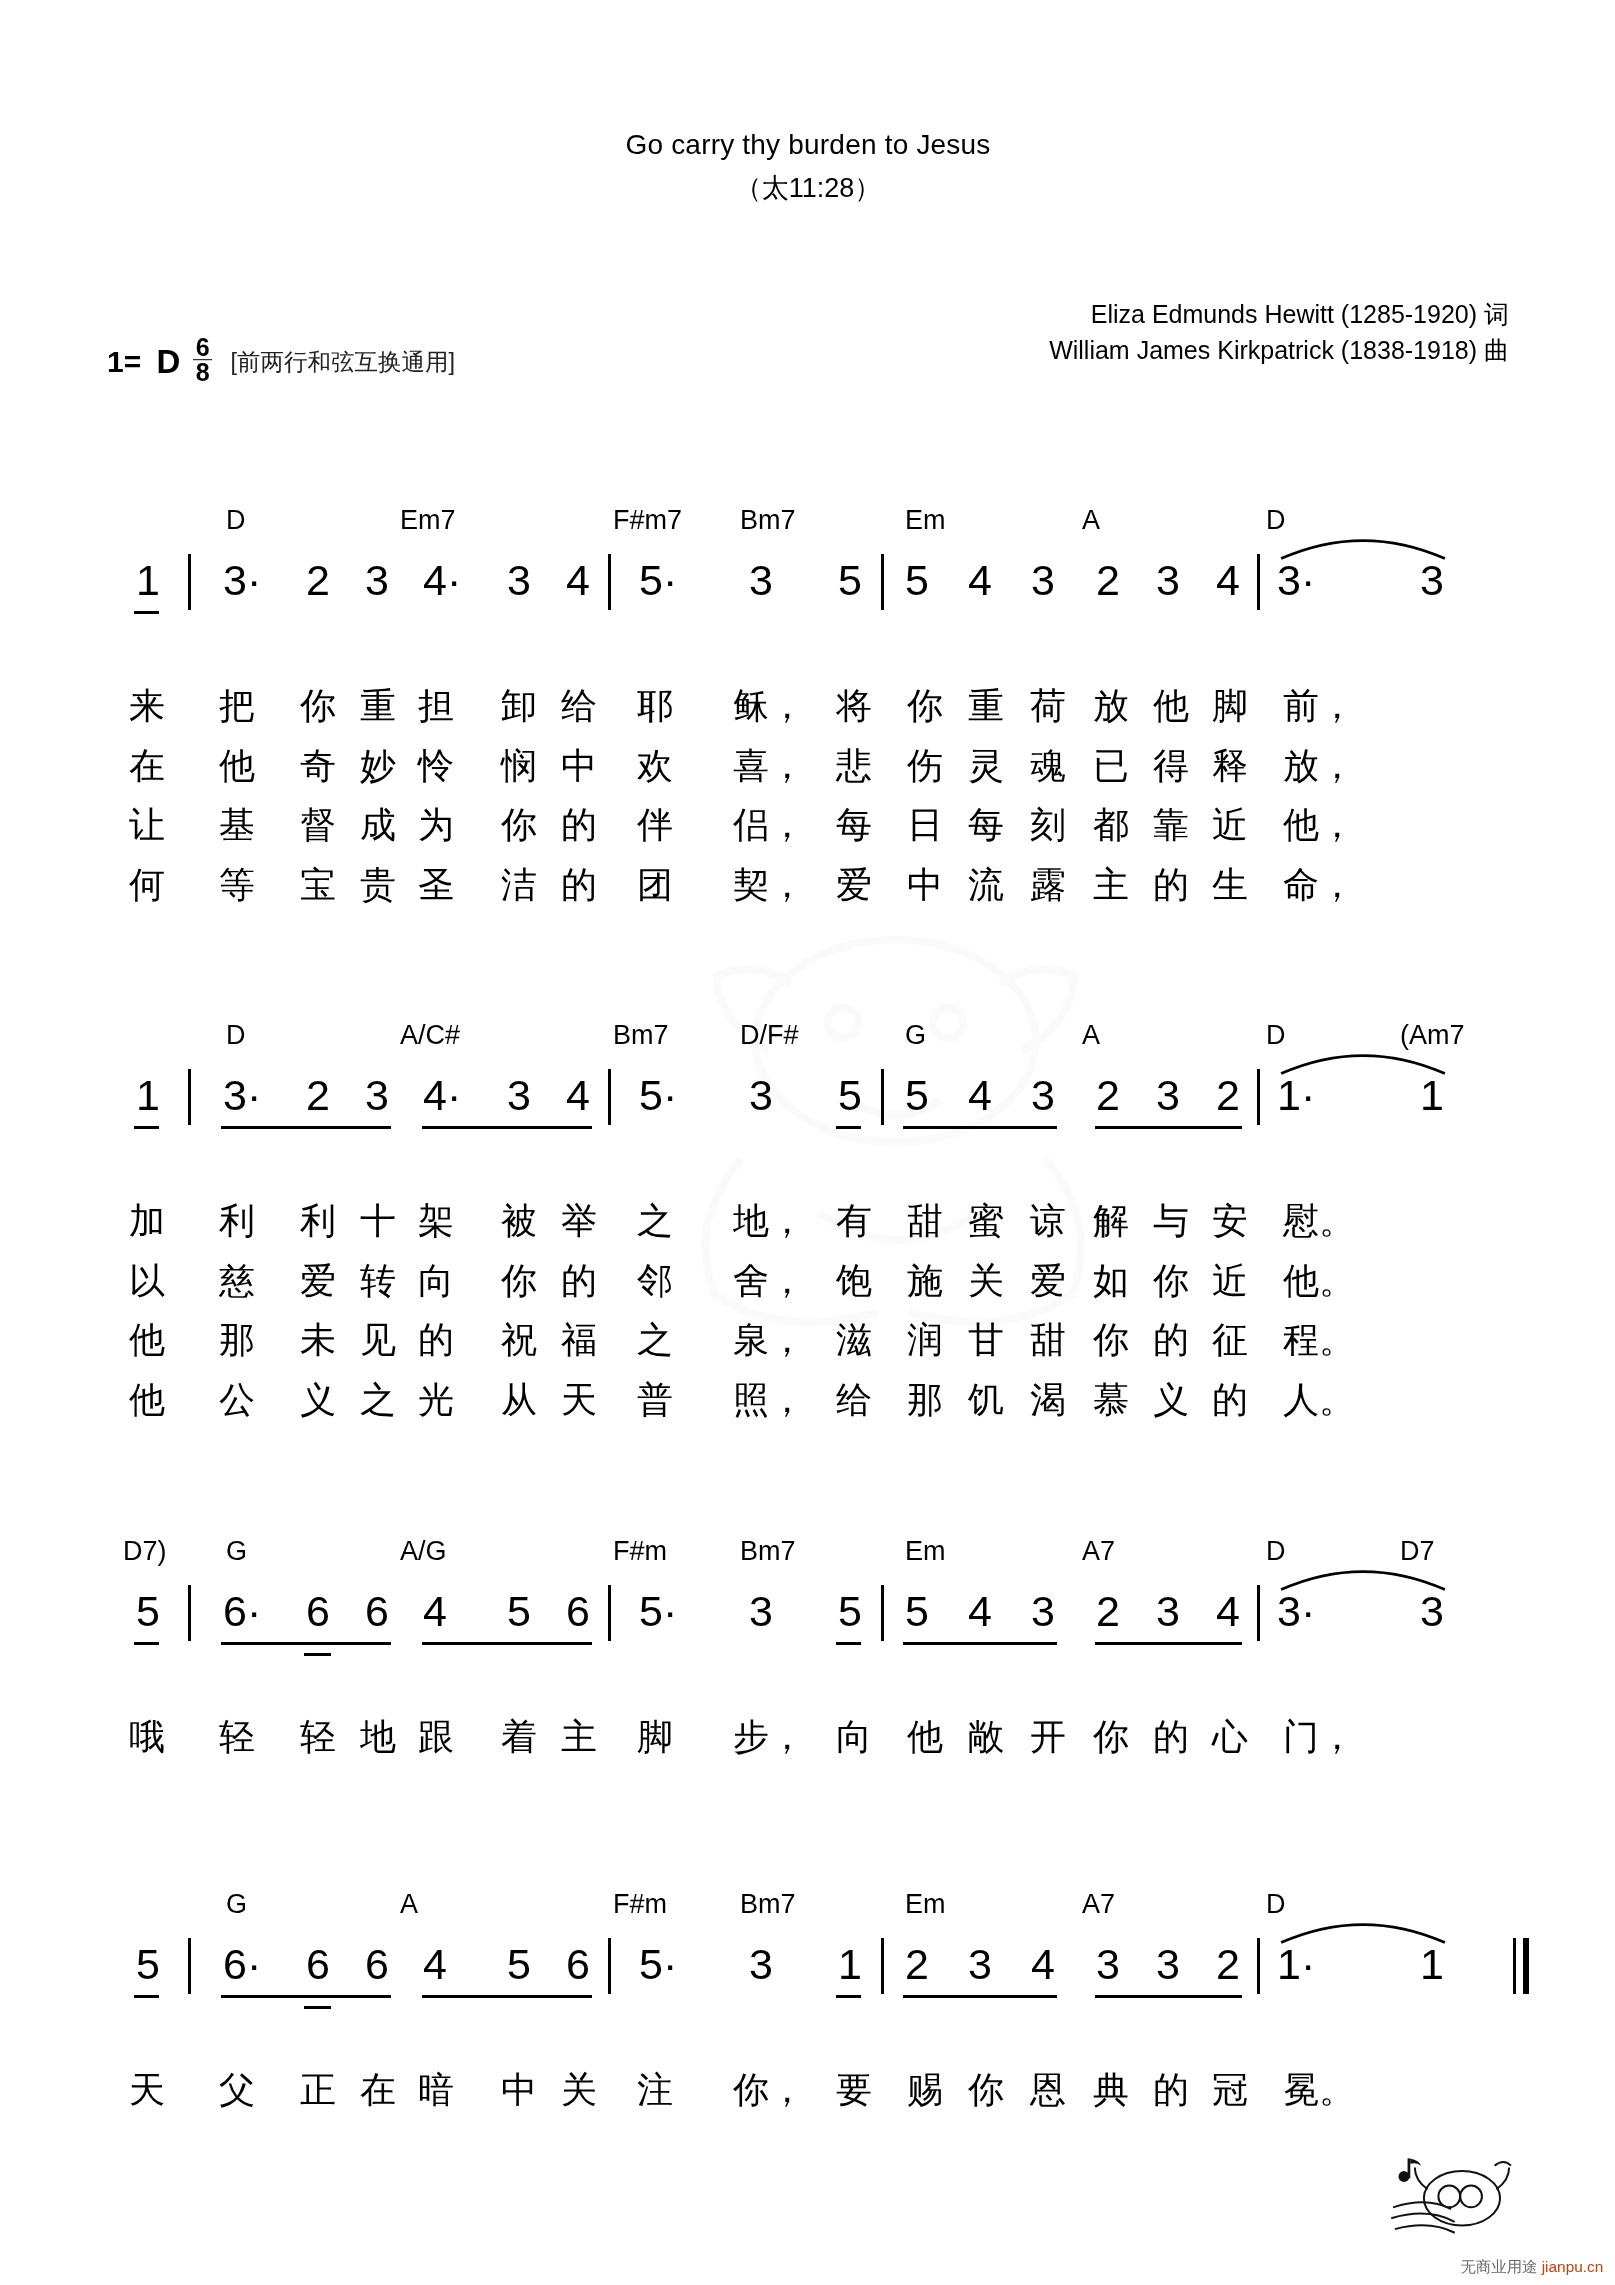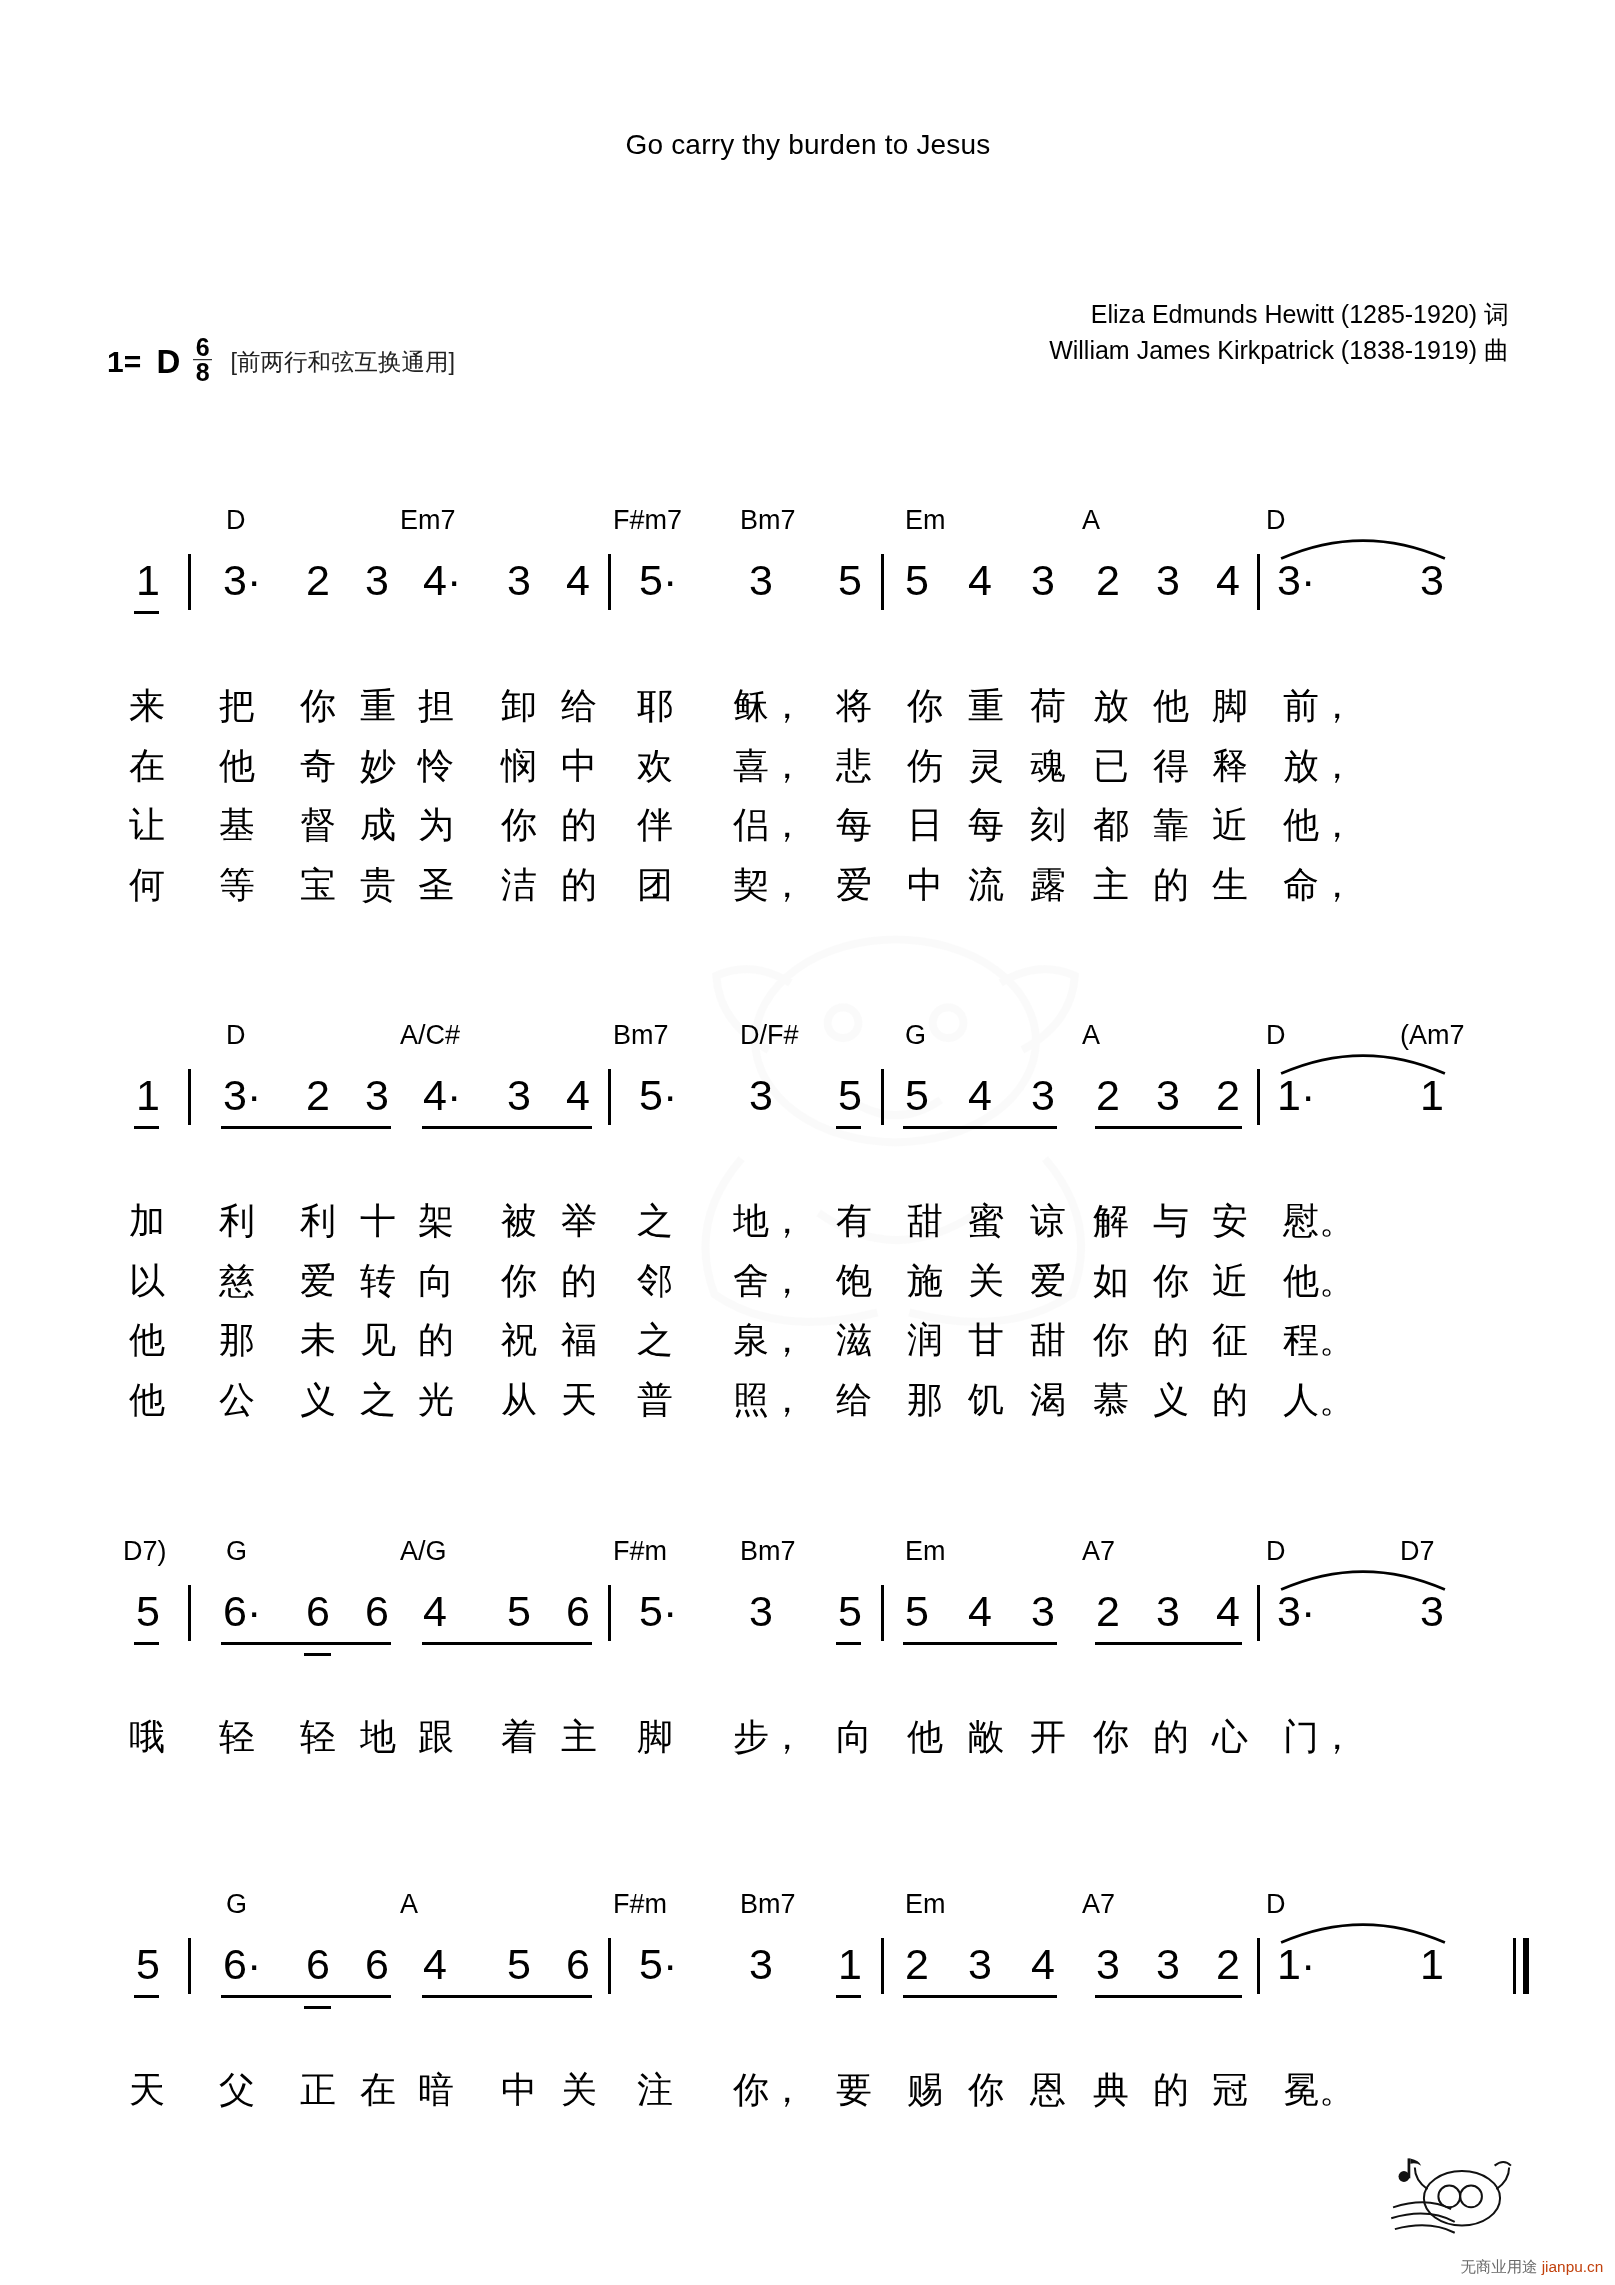--- a/index.html
+++ b/index.html
@@ -211,25 +211,26 @@
       <path d="M455 300 q60 70 30 150 q-70 48 -180 20"></path>
       <path d="M205 360 q85 60 175 0"></path>
       <circle cx="232" cy="150" r="17"></circle>
       <circle cx="348" cy="150" r="17"></circle>
       <path d="M240 235 q50 34 100 0"></path>
     </g>
   </svg>
 
   <div class="header">
     <p class="title-en">Go carry thy burden to Jesus</p>
+    <p class="scripture">（太11:28）</p>
   </div>
 
   <div class="credit-block">
     <div class="credit-line">Eliza Edmunds Hewitt (1285-1920) 词</div>
-    <div class="credit-line">William James Kirkpatrick (1838-1919) 曲</div>
+    <div class="credit-line">William James Kirkpatrick (1838-1918) 曲</div>
   </div>
 
   <div class="keyblock">
     <span class="key-eq">1=</span>
     <span class="key-name">D</span>
     <span class="timesig">
       <span class="num">6</span>
       <span class="den">8</span>
     </span>
     <span class="key-note">[前两行和弦互换通用]</span>

